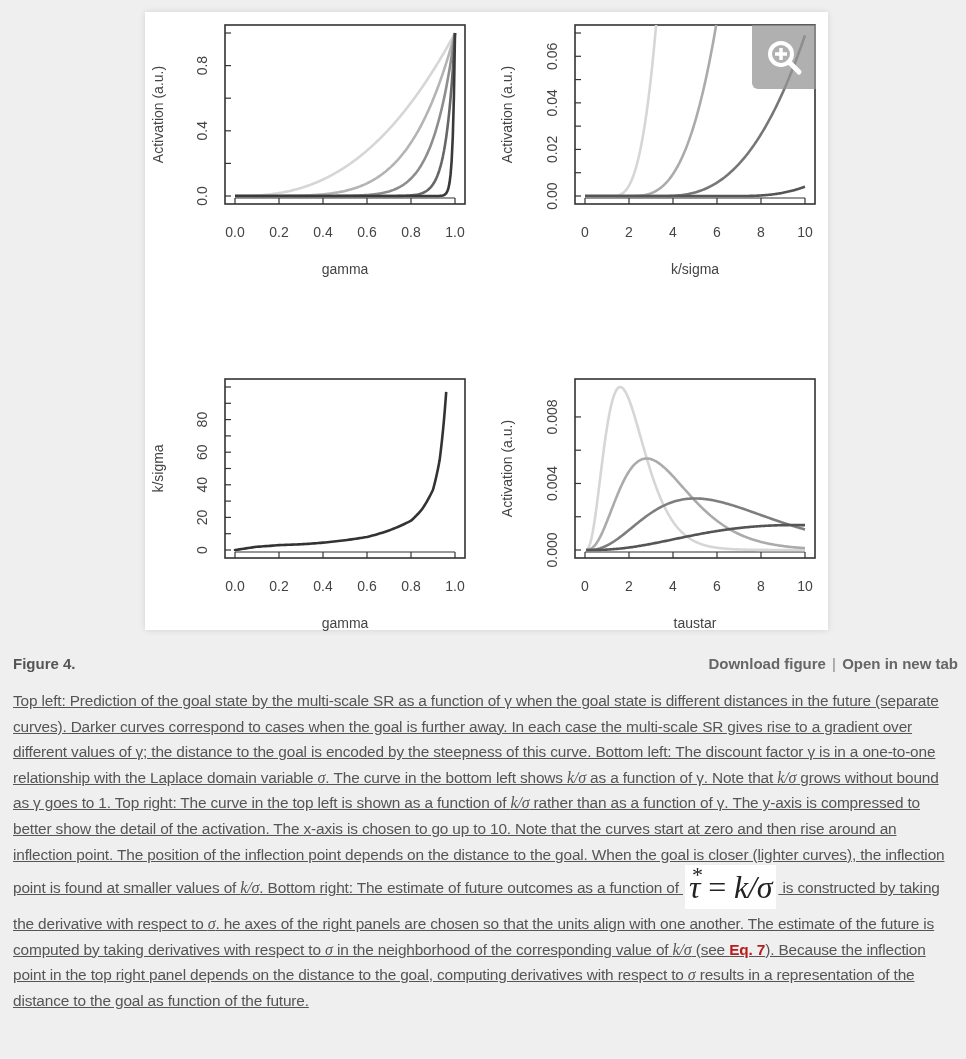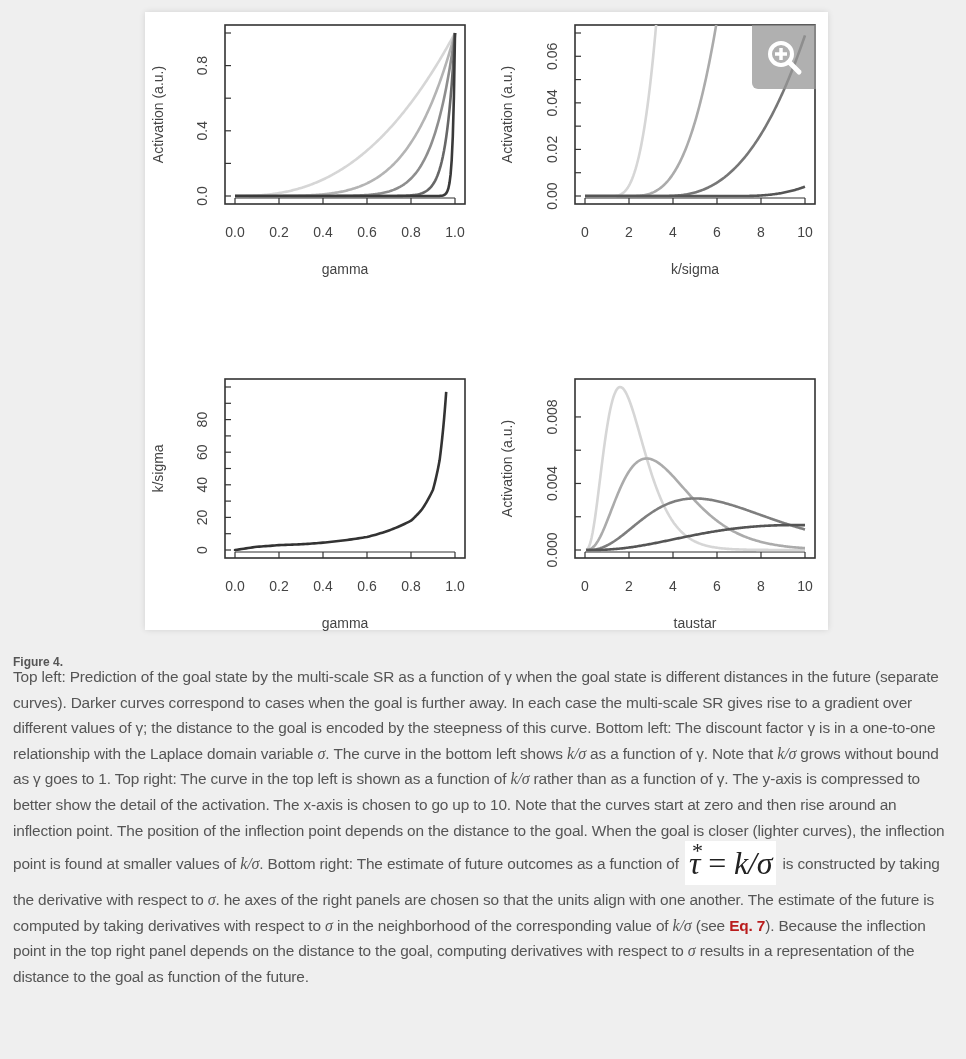--- a/index.html
+++ b/index.html
@@ -22,32 +22,33 @@
     background: rgba(150,150,150,0.75);
     border-bottom-left-radius: 6px;
     cursor: pointer;
   }
   .zoom-btn svg { position: absolute; left: 13px; top: 13px; }
   .fig-header {
     position: absolute; left: 13px; top: 655px; width: 945px; height: 24px;
   }
   .fig-label {
     position: absolute; left: 0; top: 0;
-    font-weight: bold; font-size: 12px; color: #555;
+    font-weight: bold; font-size: 15px; color: #555;
   }
   .fig-links {
     position: absolute; right: 0; top: 0;
     font-weight: bold; font-size: 15px; color: #666;
   }
   .fig-links a { color: #666; text-decoration: none; cursor: pointer; }
   .fig-links .sep { font-weight: normal; color: #888; margin: 0 2px; }
   .caption {
-    position: absolute; left: 13px; top: 664px; width: 945px;
+    position: absolute; left: 13px; top: 688px; width: 945px;
     font-size: 15.4px; line-height: 25.6px; color: #555;
     letter-spacing: -0.15px;
+    text-decoration: underline;
   }
   .caption i { font-family: "Liberation Serif", serif; font-size: 16px; }
   .caption b { color: #b91c1c; }
   .eq-box {
     display: inline-block; background: #fff; vertical-align: middle;
     padding: 0 4px; margin: 0 2px; height: 44px; line-height: 44px;
     position: relative; top: -2px;
     font-family: "Liberation Serif", serif; font-size: 32px; color: #222;
   }
   .eq-box .tau { position: relative; font-style: italic; }
@@ -211,17 +212,22 @@
       <circle cx="16" cy="16" r="11" fill="none" stroke="#fff" stroke-width="4"></circle>
       <line x1="24" y1="24" x2="34" y2="34" stroke="#fff" stroke-width="5" stroke-linecap="round"></line>
       <line x1="10" y1="16" x2="22" y2="16" stroke="#fff" stroke-width="3.5"></line>
       <line x1="16" y1="10" x2="16" y2="22" stroke="#fff" stroke-width="3.5"></line>
     </svg>
   </div>
 </div>
 
 <div class="fig-header">
   <span class="fig-label">Figure 4.</span>
+  <span class="fig-links">
+    <a>Download figure</a>
+    <span class="sep">|</span>
+    <a>Open in new tab</a>
+  </span>
 </div>
 
 <div class="caption">
   <span>Top left: Prediction of the goal state by the multi-scale SR as a function of γ when the goal state is different distances in the future (separate curves). Darker curves correspond to cases when the goal is further away. In each case the multi-scale SR gives rise to a gradient over different values of γ; the distance to the goal is encoded by the steepness of this curve. Bottom left: The discount factor γ is in a one-to-one relationship with the Laplace domain variable </span><i>σ</i><span>. The curve in the bottom left shows </span><i>k/σ</i><span> as a function of γ. Note that </span><i>k/σ</i><span> grows without bound as γ goes to 1. Top right: The curve in the top left is shown as a function of </span><i>k/σ</i><span> rather than as a function of γ. The y-axis is compressed to better show the detail of the activation. The x-axis is chosen to go up to 10. Note that the curves start at zero and then rise around an inflection point. The position of the inflection point depends on the distance to the goal. When the goal is closer (lighter curves), the inflection point is found at smaller values of </span><i>k/σ</i><span>. Bottom right: The estimate of future outcomes as a function of </span><span class="eq-box"><span class="tau"><span class="star">*</span><span>τ</span></span><span> = </span><i style="font-size:32px">k/σ</i></span><span> is constructed by taking the derivative with respect to </span><i>σ</i><span>. he axes of the right panels are chosen so that the units align with one another. The estimate of the future is computed by taking derivatives with respect to </span><i>σ</i><span> in the neighborhood of the corresponding value of </span><i>k/σ</i><span> (see </span><b>Eq. 7</b><span>). Because the inflection point in the top right panel depends on the distance to the goal, computing derivatives with respect to </span><i>σ</i><span> results in a representation of the distance to the goal as function of the future.</span>
 </div>
 
 </body></html>

